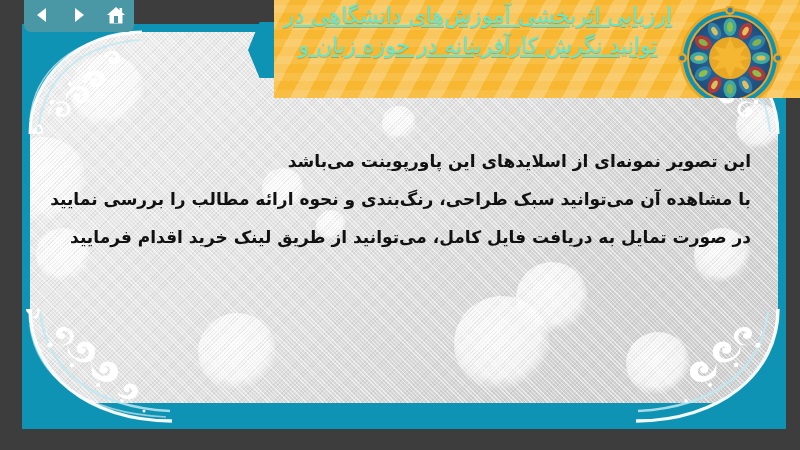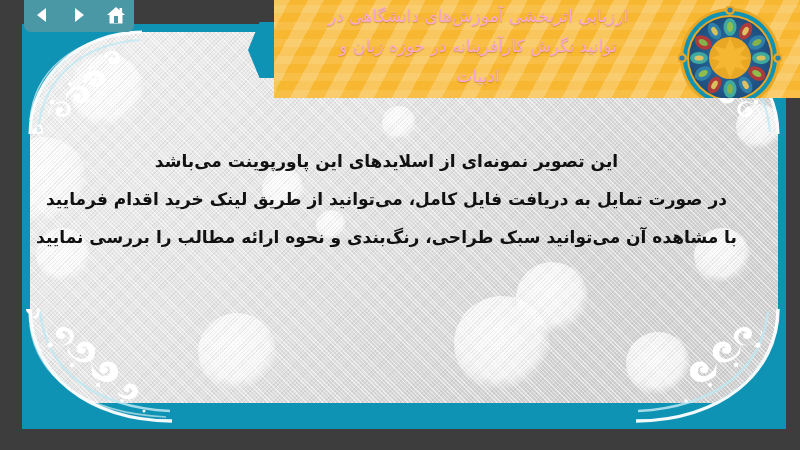--- a/index.html
+++ b/index.html
@@ -143,46 +143,46 @@
   #title-block {
     position: absolute;
     left: 26px;
     right: 118px;
     top: 1px;
     text-align: center;
     direction: rtl;
     z-index: 3;
   }
   .title-line {
-    color: #f9a8d4;
-    font-size: 17px;
+    color: #5eead4;
+    font-size: 22px;
     line-height: 30px;
     font-weight: 400;
     white-space: nowrap;
     text-shadow: 0 1px 1px rgba(130,80,0,.35);
+    text-decoration: underline;
   }
 
   
   #medallion {
     position: absolute;
     right: 18px;
     top: 6px;
     width: 104px;
     height: 104px;
     z-index: 6;
   }
 
   
   #body-text {
     position: absolute;
     left: 0;
     right: 35px;
     top: 118px;
     direction: rtl;
-    text-align: center;
     z-index: 15;
   }
   .body-line {
     color: #111111;
     font-size: 17px;
     line-height: 38px;
     font-weight: 600;
     white-space: nowrap;
   }
 
@@ -301,34 +301,33 @@
           <circle cx="76" cy="44" r="2"></circle>
             <circle cx="100" cy="28" r="1.8"></circle>
         </g>
       </svg>
     </div>
 
     <div id="bottom-band"></div>
 
     <div id="body-text">
       <div class="body-line">این تصویر نمونه‌ای از اسلایدهای این پاورپوینت می‌باشد</div>
+      <div class="body-line">با مشاهده آن می‌توانید سبک طراحی، رنگ‌بندی و نحوه ارائه مطالب را بررسی نمایید</div>
       <div class="body-line">در صورت تمایل به دریافت فایل کامل، می‌توانید از طریق لینک خرید اقدام فرمایید</div>
-      <div class="body-line">با مشاهده آن می‌توانید سبک طراحی، رنگ‌بندی و نحوه ارائه مطالب را بررسی نمایید</div>
     </div>
 
   </div>
 
   <div id="header-band">
     <div id="band-notch-tail"></div>
     <div id="band-notch"></div>
     <div id="band-yellow"></div>
     <div id="title-block">
       <div class="title-line">ارزیابی اثربخشی آموزش‌های دانشگاهی در</div>
       <div class="title-line">توانید نگرش کارآفرینانه در حوزه زبان و</div>
-      <div class="title-line">ادبیات</div>
     </div>
 
     <div id="medallion">
       <svg width="104" height="104" viewBox="0 0 104 104">
         <defs>
           <radialGradient id="mg" cx="50%" cy="50%" r="50%">
             <stop offset="0%" stop-color="#2f6fa8"></stop>
             <stop offset="100%" stop-color="#1d4f7e"></stop>
           </radialGradient>
         </defs>

